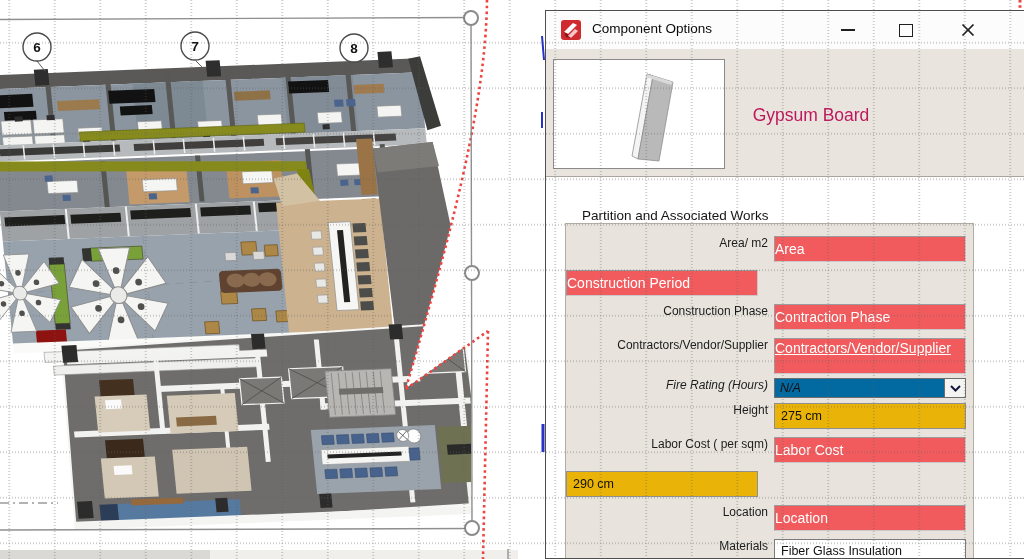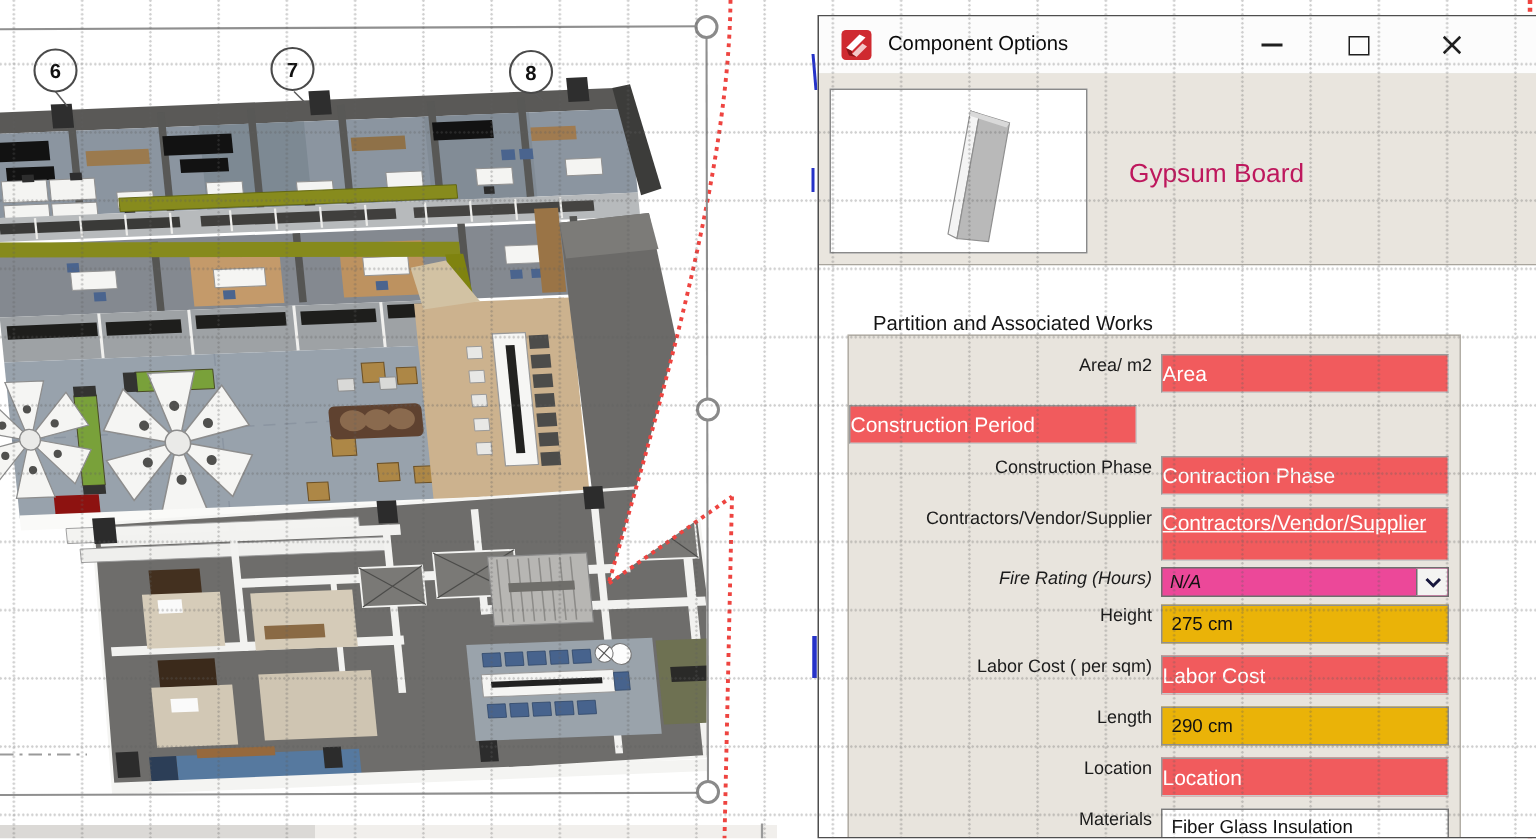--- a/index.html
+++ b/index.html
@@ -41,21 +41,21 @@
   .flabel{width:202px;text-align:right;font-size:12px;color:#1b1b1b;padding-right:6px;flex:0 0 202px;}
   .fval{width:192px;box-sizing:border-box;display:flex;align-items:center;overflow:hidden;}
   .fval.red{height:26px;background:#f15b5d;border:1px solid #9b9b9b;border-bottom-color:#c9c9c9;
     border-right-color:#c9c9c9;color:#ffffff;font-size:14px;padding-left:0;}
   .wrapped .fval{height:36px;align-items:flex-start;line-height:16.5px;padding-top:1px;text-decoration:underline;}
   .wrapped .vtxt{max-width:176px;}
   .fval.gray{height:26px;background:#eab308;border:1px solid #8f8f8f;color:#111;
     font-size:12.5px;padding-left:6px;}
   .fval.white{height:23px;background:#ffffff;border:1px solid #7b7b7b;color:#111;
     font-size:12.5px;padding-left:6px;}
-  .fval.dropdown{height:20px;background:#ec4899;border:1px solid #6e6e6e;color:#111;
+  .fval.dropdown{height:20px;background:#0369a1;border:1px solid #6e6e6e;color:#111;
     font-size:12.5px;padding-left:5px;}
   .fval.dropdown .vtxt{flex:1;}
   .chev{width:20px;height:100%;border-left:1px solid #6e6e6e;background:#f4f4f2;
     display:flex;align-items:center;justify-content:center;flex:0 0 20px;}
 </style>
 </head>
 <body>
 
 <div id="stage">
 
@@ -475,21 +475,20 @@
               <span class="vtxt">275 cm</span>
             </div>
           </div>
           <div class="frow red">
             <div class="flabel">Labor Cost ( per sqm)</div>
             <div class="fval red">
               <span class="vtxt">Labor Cost</span>
             </div>
           </div>
           <div class="frow gray">
-            <div class="flabel">Length</div>
             <div class="fval gray">
               <span class="vtxt">290 cm</span>
             </div>
           </div>
           <div class="frow red">
             <div class="flabel">Location</div>
             <div class="fval red">
               <span class="vtxt">Location</span>
             </div>
           </div>

